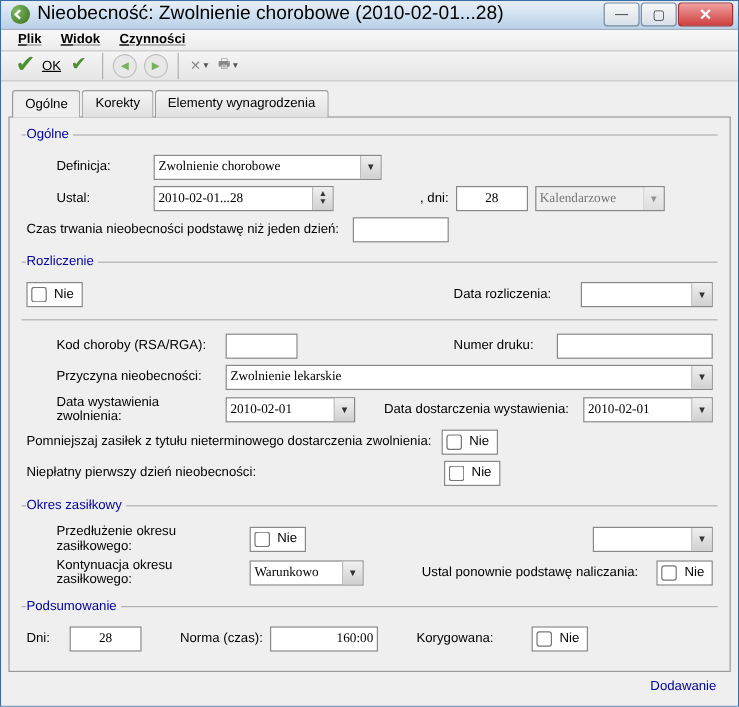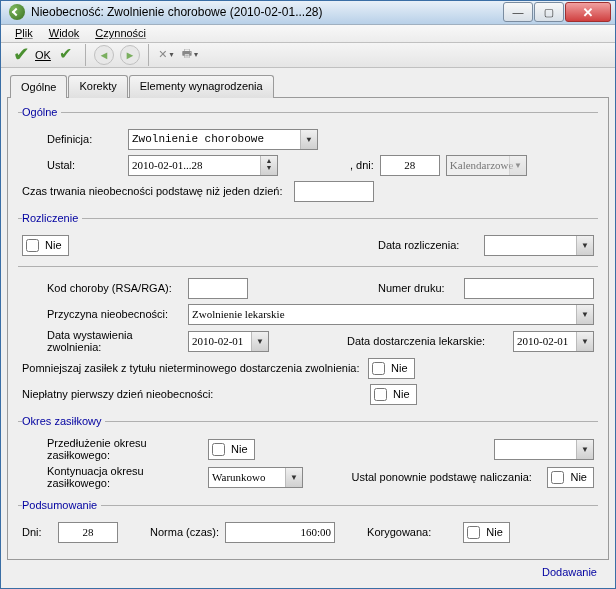--- a/index.html
+++ b/index.html
@@ -1,26 +1,26 @@
 <!DOCTYPE html>
 <html><head>
 <meta charset="utf-8">
 <style>
   * { box-sizing: border-box; margin: 0; padding: 0; }
   body { font-family: Tahoma, sans-serif; font-size: 11px; background: #fff; overflow: hidden; }
   .window { width: 616px; height: 589px; background: #e8e8e8; border: 1px solid #3a6ea5; display: flex; flex-direction: column; }
   .titlebar { height: 30px; background: linear-gradient(to bottom, #e8f0f8 0%, #d0e0f0 50%, #b8d0e8 100%); display: flex; align-items: center; padding: 0 4px 0 8px; border-bottom: 1px solid #a0b0c0; }
   .titlebar-icon { width: 16px; height: 16px; background: radial-gradient(circle at 30% 30%, #7db85f, #3a7020); border-radius: 50%; margin-right: 6px; position: relative; }
   .titlebar-icon::after { content: ''; position: absolute; left: 4px; top: 5px; width: 4px; height: 4px; border-left: 2px solid #fff; border-bottom: 2px solid #fff; transform: rotate(45deg); }
-  .titlebar-text { flex: 1; color: #000; font-size: 12px; }
+  .titlebar-text { flex: 1; color: #000; font-size: 16px; }
   .win-controls { display: flex; gap: 1px; }
   .win-btn { width: 30px; height: 20px; border: 1px solid #7a8ca0; background: linear-gradient(to bottom, #f8f8f8, #d8e0e8); border-radius: 3px; display: flex; align-items: center; justify-content: center; font-size: 11px; color: #333; cursor: default; }
   .win-btn.close { width: 46px; background: linear-gradient(to bottom, #f0a0a0, #d04040); border-color: #a03030; color: #fff; font-weight: bold; font-size: 13px; }
   .menubar { height: 22px; background: linear-gradient(to bottom, #f8f8f8, #ececec); display: flex; align-items: center; padding: 0 6px; border-bottom: 1px solid #c0c0c0; }
-  .menu-item { padding: 2px 8px; text-decoration: underline; text-decoration-color: rgba(0,0,0,0.4); cursor: default; }
+  .menu-item { padding: 2px 8px; text-decoration: underline; text-decoration-color: rgba(0,0,0,0.4); cursor: default; font-weight: bold; }
   .menu-item::first-letter { text-decoration: underline; }
   .toolbar { height: 32px; background: linear-gradient(to bottom, #f5f5f5, #e5e5e5); display: flex; align-items: center; padding: 0 6px; border-bottom: 1px solid #c0c0c0; gap: 2px; }
   .tb-check { width: 20px; height: 20px; color: #4a9030; font-size: 20px; line-height: 18px; }
   .tb-ok { display: flex; align-items: center; padding: 2px 6px; gap: 2px; }
   .tb-ok-text { text-decoration: underline; }
   .tb-sep { width: 1px; height: 22px; background: #b0b0b0; margin: 0 4px; }
   .tb-arrow { width: 20px; height: 20px; border-radius: 50%; background: #e8e8e8; border: 1px solid #c0c0c0; display: flex; align-items: center; justify-content: center; color: #7aaf5f; font-size: 11px; margin: 0 2px; }
   .tb-icon { width: 18px; height: 18px; display: flex; align-items: center; justify-content: center; color: #888; margin: 0 2px; }
   .tb-dd { font-size: 8px; color: #555; margin-left: 2px; }
   .content { flex: 1; background: #efefef; padding: 6px; display: flex; flex-direction: column; }
@@ -35,22 +35,22 @@
   input[type=text], select, .combo, .datebox { height: 21px; border: 1px solid #888; background: #fff; padding: 1px 3px; font-family: Tahoma; font-size: 11px; }
   .combo, select, .datebox { display: flex; align-items: center; position: relative; padding-right: 18px; }
   .dd-btn { position: absolute; right: 0; top: 0; width: 17px; height: 19px; background: linear-gradient(to bottom, #f0f0f0, #d0d0d0); border-left: 1px solid #bbb; display: flex; align-items: center; justify-content: center; font-size: 8px; color: #333; }
   .combo.disabled { background: #efefef; color: #777; }
   .combo.disabled .dd-btn { opacity: 0.5; }
   .cbx { display: inline-flex; align-items: center; gap: 6px; border: 1px solid #888; background: #fff; padding: 1px 6px 1px 3px; height: 21px; }
   .cbx input { margin: 0; }
   .spacer { flex: 1; }
   .w60 { width: 60px; text-align: center; }
   .w80 { width: 80px; }
-  .w100 { width: 81px; }
-  .w180 { width: 190px; font-family: Liberation Mono, monospace; }
+  .w100 { width: 108px; }
+  .w180 { width: 190px; }
   .footer { text-align: right; padding: 6px 12px 4px 0; color: #0000a0; }
 </style>
 </head>
 <body>
 
 <div class="window">
   <div class="titlebar">
     <div class="titlebar-icon"></div>
     <div class="titlebar-text">Nieobecność: Zwolnienie chorobowe (2010-02-01...28)</div>
     <div class="win-controls">
@@ -149,21 +149,21 @@
             <div class="dd-btn">▼</div>
           </div>
         </div>
         <div class="row">
           <div class="lbl">Data wystawienia zwolnienia:</div>
           <div class="combo w100">
             <span>2010-02-01</span>
             <div class="dd-btn">▼</div>
           </div>
           <div class="spacer"></div>
-          <div style="width:160px">Data dostarczenia lekarskie:</div>
+          <div style="width:160px">Data dostarczenia wystawienia:</div>
           <div class="combo w100">
             <span>2010-02-01</span>
             <div class="dd-btn">▼</div>
           </div>
         </div>
         <div class="row">
           <div style="width:340px">Pomniejszaj zasiłek z tytułu nieterminowego dostarczenia zwolnienia:</div>
           <div class="cbx">
             <input type="checkbox" style="">
             <span>Nie</span>
@@ -208,21 +208,21 @@
         </div>
       </fieldset>
 
       <fieldset>
         <legend>Podsumowanie</legend>
         <div class="row">
           <div style="width:30px">Dni:</div>
           <input type="text" class="w60" value="28" style="">
           <div style="width:20px"></div>
           <div>Norma (czas):</div>
-          <input type="text" style="width: 110px; text-align: right;" value="160:00">
+          <input type="text" style="width: 90px; text-align: right;" value="160:00">
           <div style="width:20px"></div>
           <div>Korygowana:</div>
           <div style="width:20px"></div>
           <div class="cbx">
             <input type="checkbox" style="">
             <span>Nie</span>
           </div>
         </div>
       </fieldset>
 

